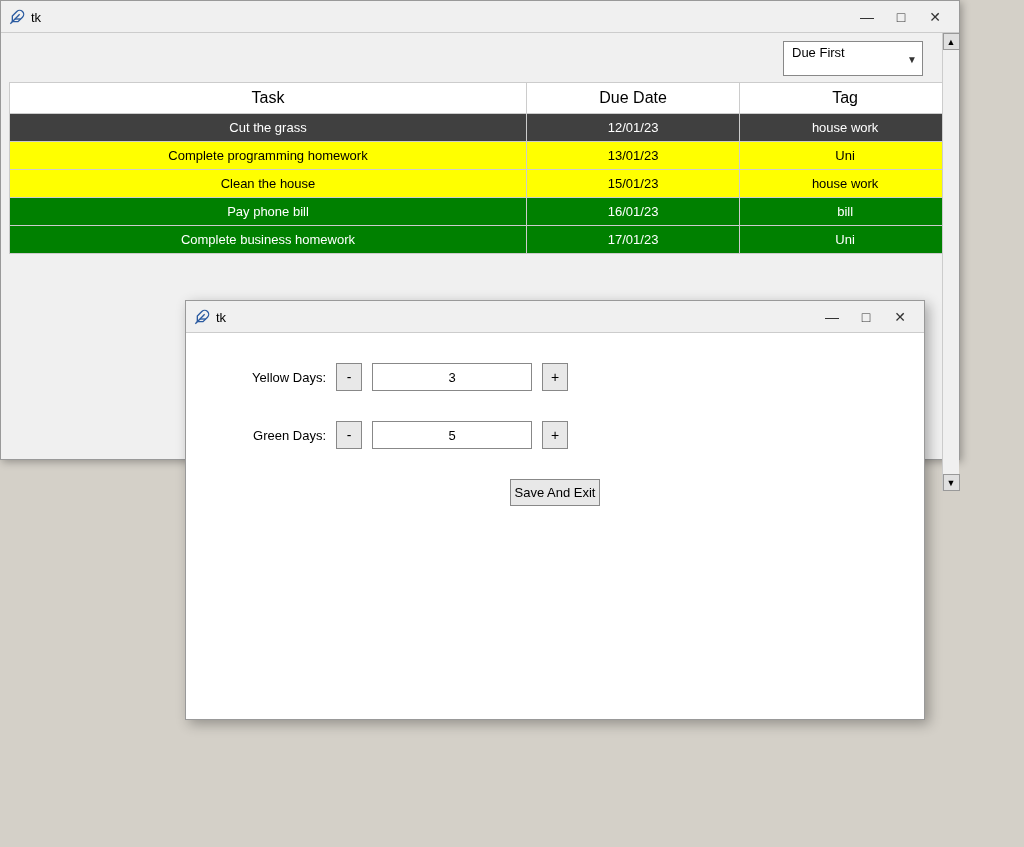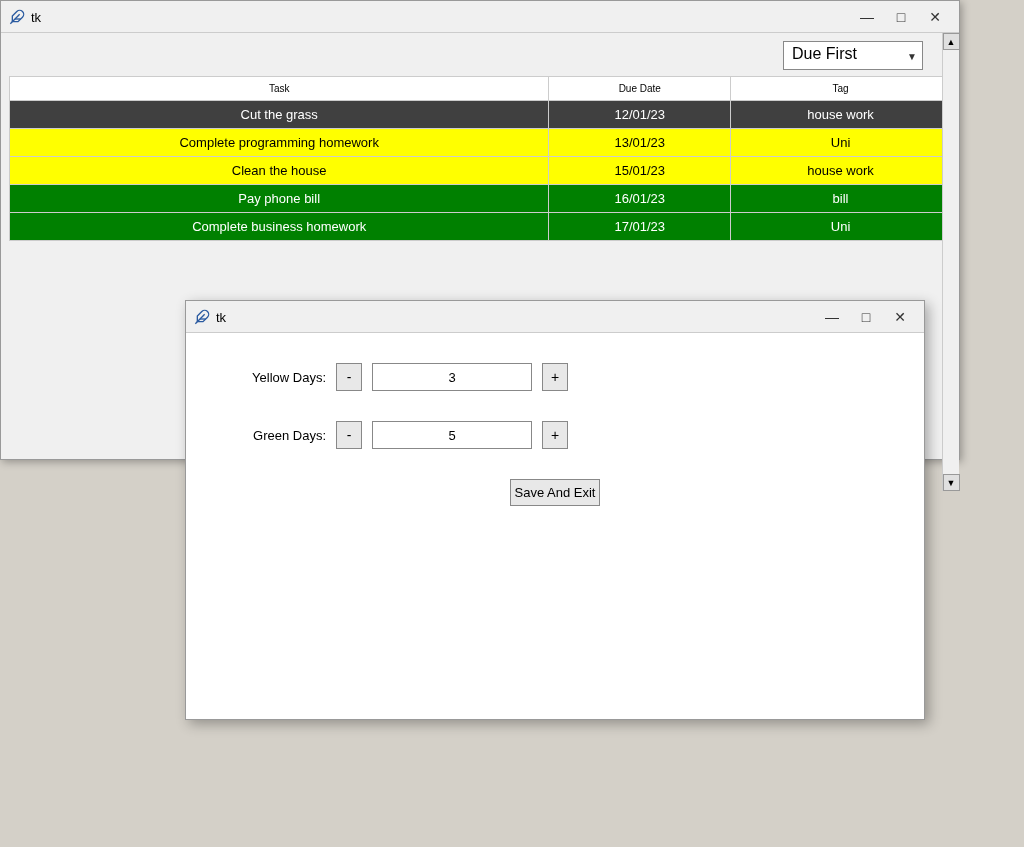--- a/index.html
+++ b/index.html
@@ -75,22 +75,22 @@
     .dropdown-row {
       display: flex;
       justify-content: flex-end;
       margin-bottom: 6px;
       padding-right: 28px;
     }
 
     .dropdown-select {
       border: 1px solid #888;
       background: white;
-      padding: 3px 24px 7px 8px;
-      font-size: 16px;
+      padding: 3px 24px 15px 8px;
+      font-size: 13px;
       appearance: none;
       -webkit-appearance: none;
       cursor: pointer;
       min-width: 140px;
       position: relative;
       margin-left: 8px;
     }
 
     .dropdown-wrapper {
       position: relative;
@@ -139,21 +139,21 @@
       border-collapse: collapse;
       border: 1px solid #ccc;
     }
 
     .task-table th {
       background: white;
       border: 1px solid #ccc;
       padding: 6px 12px;
       text-align: center;
       font-weight: normal;
-      font-size: 10px;
+      font-size: 16px;
     }
 
     .task-table td {
       border: 1px solid #ccc;
       padding: 6px 12px;
       text-align: center;
       font-size: 13px;
     }
 
     .row-red { background-color: #404040; color: white; }

